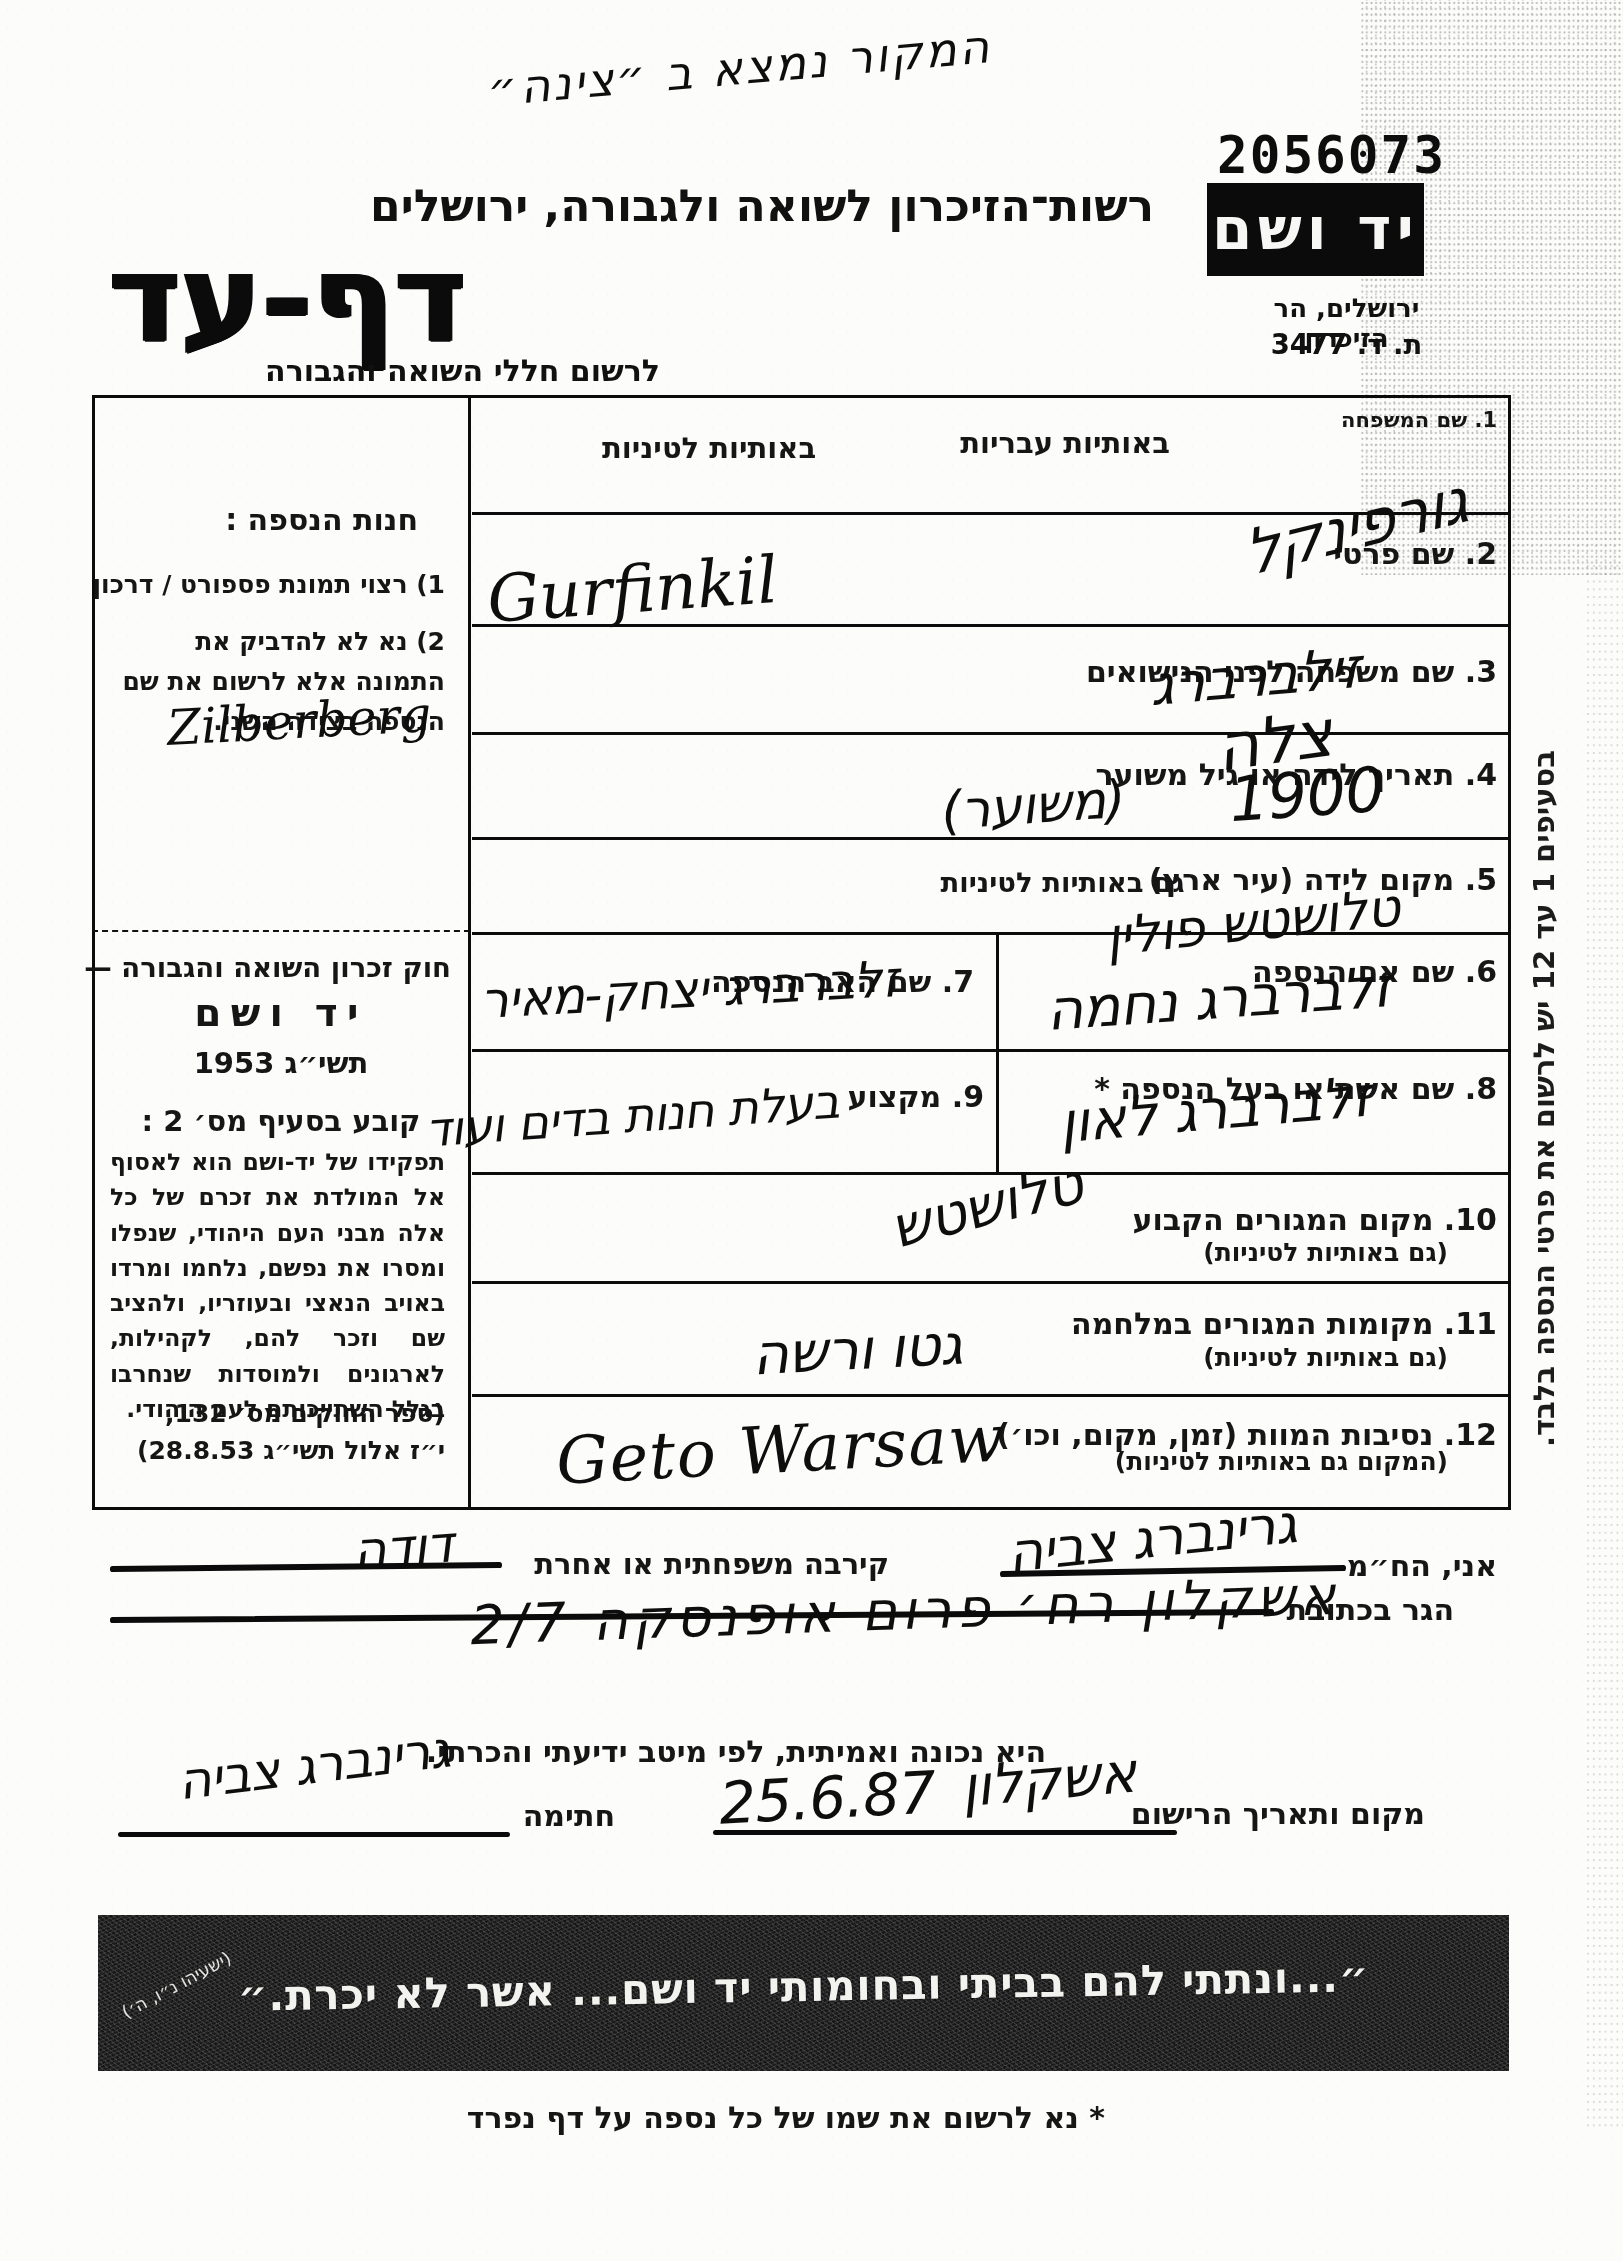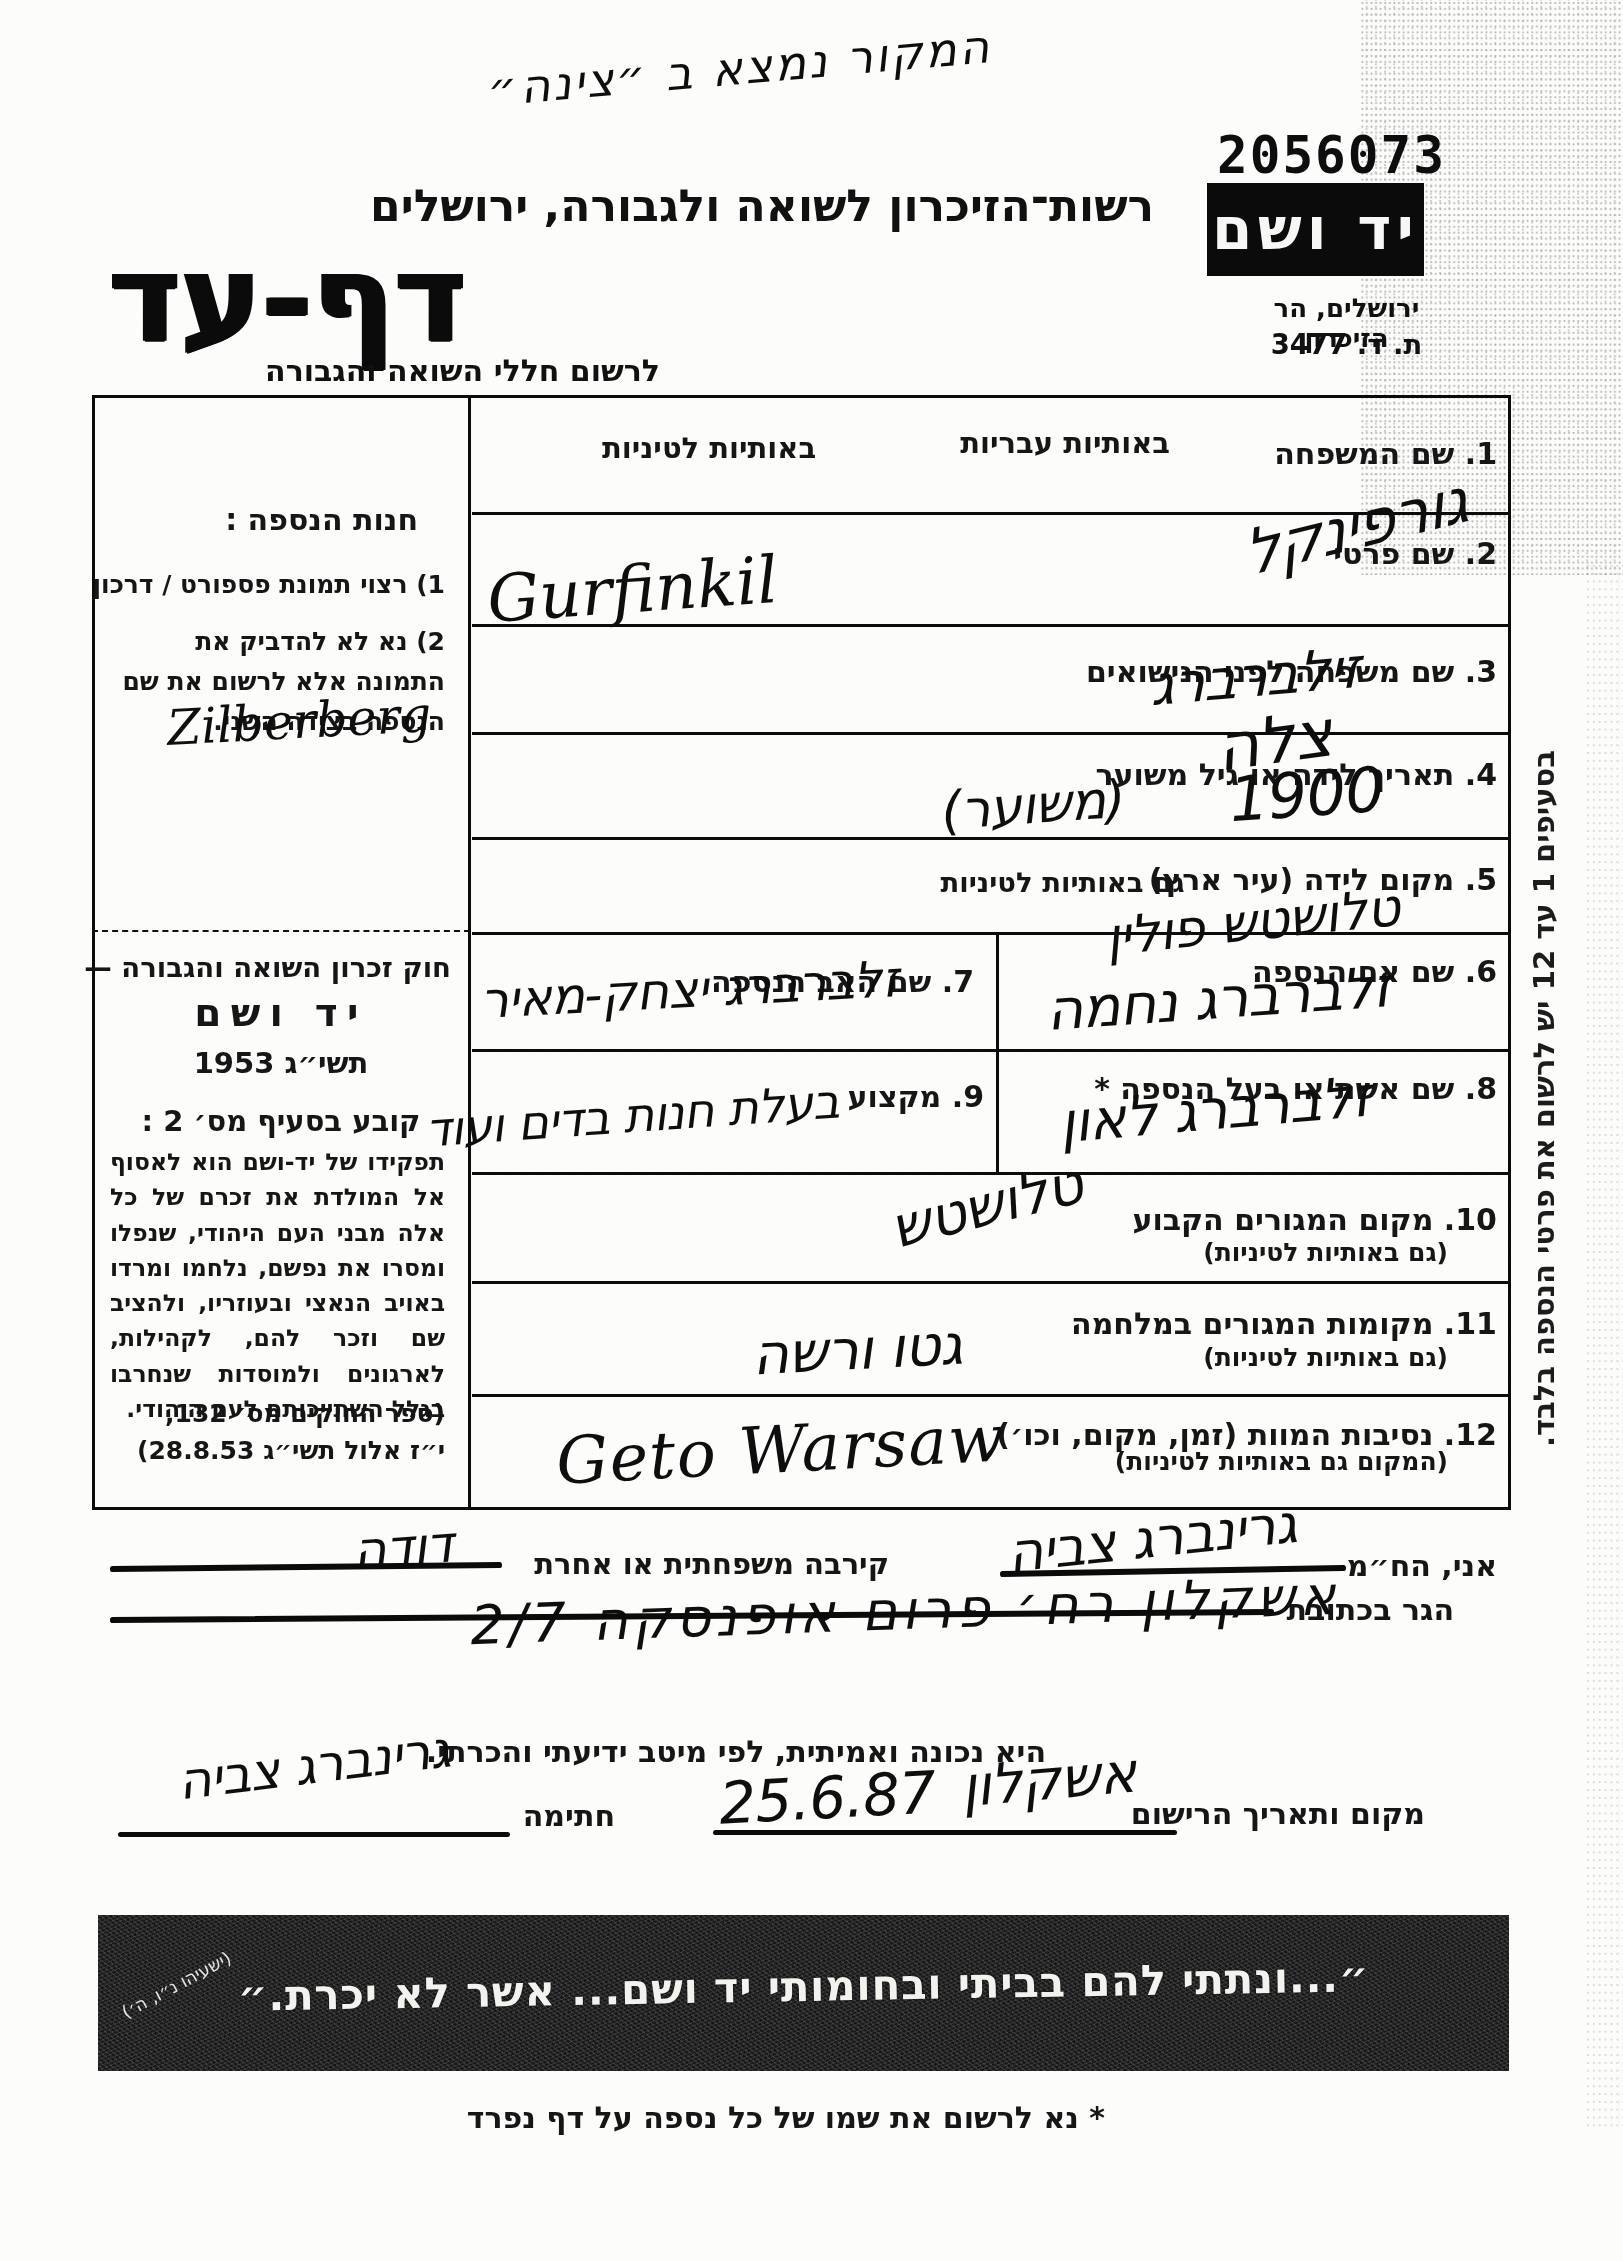--- a/index.html
+++ b/index.html
@@ -54,21 +54,21 @@
   .lawhead{left:111px;top:951px;width:340px;font-size:27.5px;}
   .lawname{left:111px;top:990px;width:340px;font-size:39px;font-weight:900;letter-spacing:9.2px;}
   .lawyear{left:111px;top:1046px;width:340px;font-size:29px;}
   .lawclause{left:111px;top:1088px;width:340px;font-size:29px;margin-top:16px;}
   .lawbody{left:110px;top:1145px;width:335px;font-size:23.5px;line-height:1.5;white-space:normal;
            text-align:justify;text-align-last:right;font-weight:700;direction:rtl;position:absolute;color:#161616;}
   .lawref1{left:110px;top:1399px;width:335px;font-size:25px;}
   .lawref2{left:110px;top:1436px;width:335px;font-size:25px;}
 
   
-  .f1{right:127px;top:436px;font-size:30px;}
+  .f1{right:127px;top:408px;font-size:21px;}
   .hdrhe{left:935px;top:426px;width:235px;font-size:29px;text-align:right;}
   .hdrlat{left:536px;top:431px;width:346px;font-size:29px;text-align:center;}
   .f2{right:127px;top:536px;font-size:30px;}
   .f3{right:127px;top:654px;font-size:30px;}
   .f4{right:127px;top:757px;font-size:30px;}
   .f5{right:127px;top:862px;font-size:30px;}
   .f5sub{left:909px;top:866px;width:307px;font-size:27.5px;text-align:center;}
   .f6{right:127px;top:954px;font-size:30px;}
   .f7{right:650px;top:964px;font-size:30px;}
   .f8{right:127px;top:1071px;font-size:30px;}

